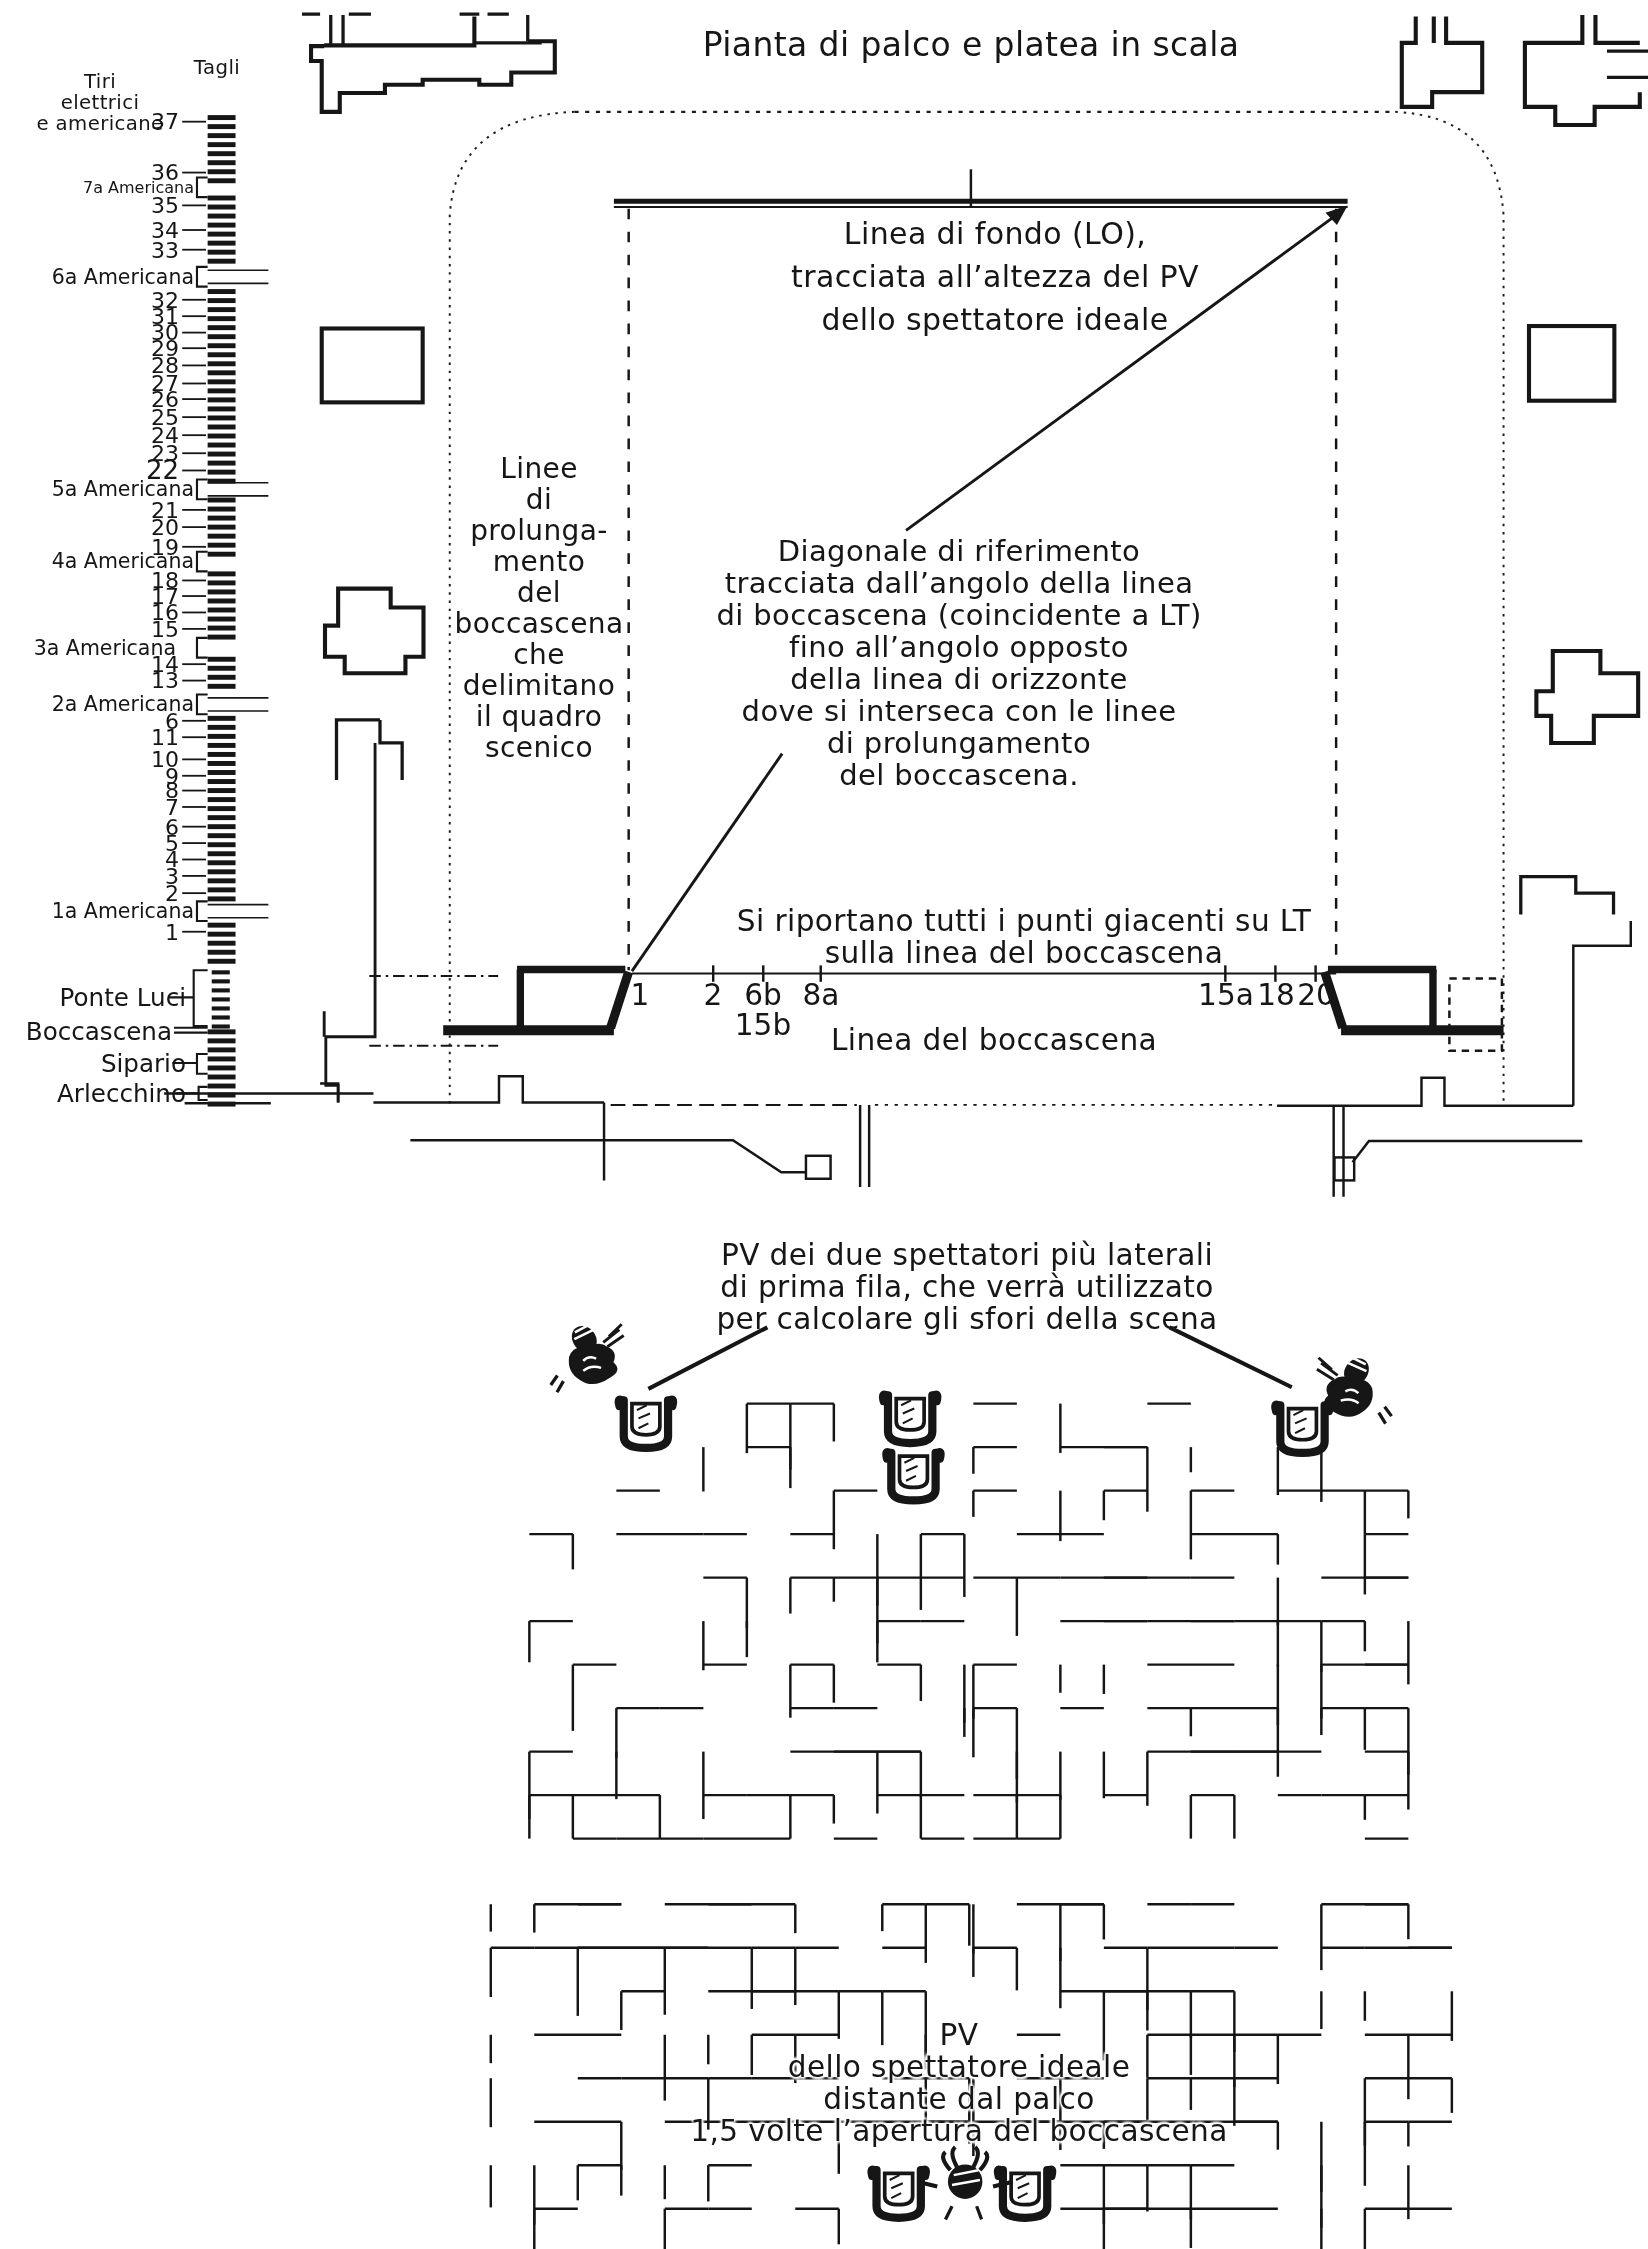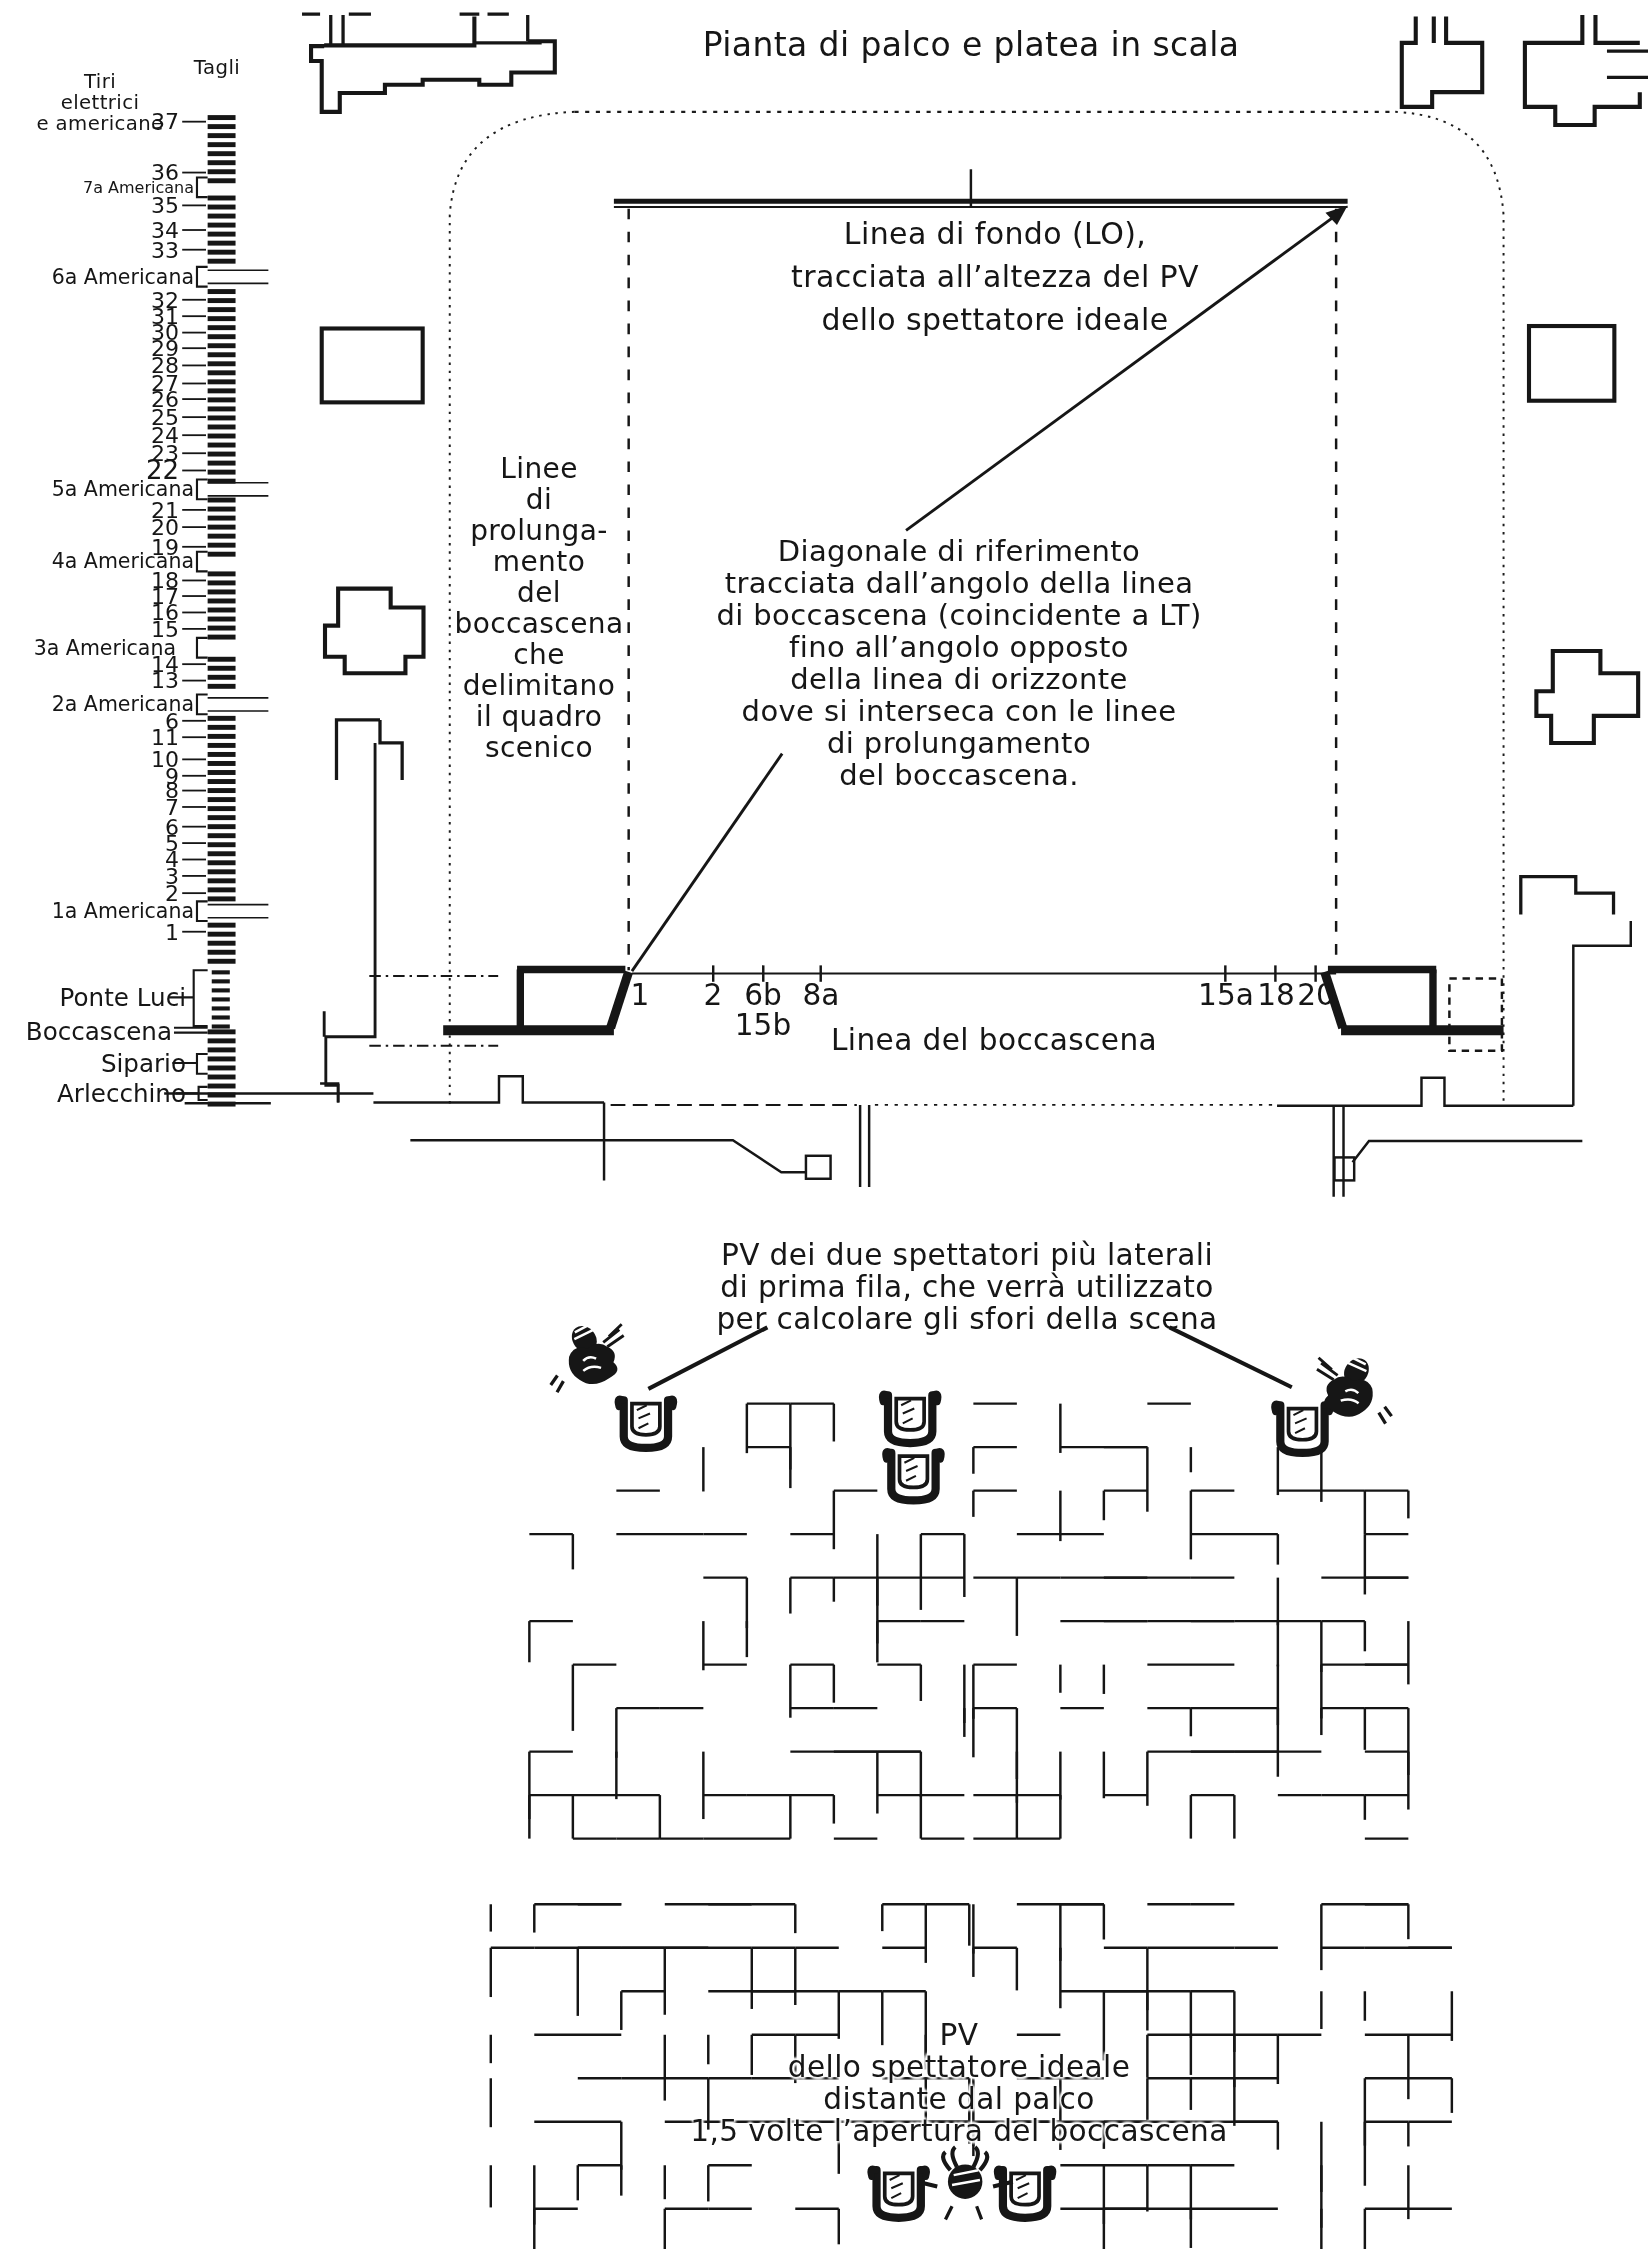--- a/index.html
+++ b/index.html
@@ -667,20 +667,22 @@
 il quadro
 scenico</div>
   <div class="note" style="left:959px;top:535px;font-size:29px;line-height:32px;">Diagonale di riferimento
 tracciata dall’angolo della linea
 di boccascena (coincidente a LT)
 fino all’angolo opposto
 della linea di orizzonte
 dove si interseca con le linee
 di prolungamento
 del boccascena.</div>
+  <div class="note" style="left:1024px;top:905px;font-size:29.6px;line-height:32px;">Si riportano tutti i punti giacenti su LT
+sulla linea del boccascena</div>
   <div class="note" style="left:994px;top:1023px;font-size:29.6px;">Linea del boccascena</div>
   <div class="note" style="left:967px;top:1239px;font-size:29.6px;line-height:32px;">PV dei due spettatori più laterali
 di prima fila, che verrà utilizzato
 per calcolare gli sfori della scena</div>
   <div class="note halo" style="left:959px;top:2019px;font-size:29.6px;line-height:32px;">PV
 dello spettatore ideale
 distante dal palco
 1,5 volte l’apertura del boccascena</div>
   <div class="note" style="left:100px;top:71px;font-size:19.7px;line-height:21px;">Tiri
 elettrici

